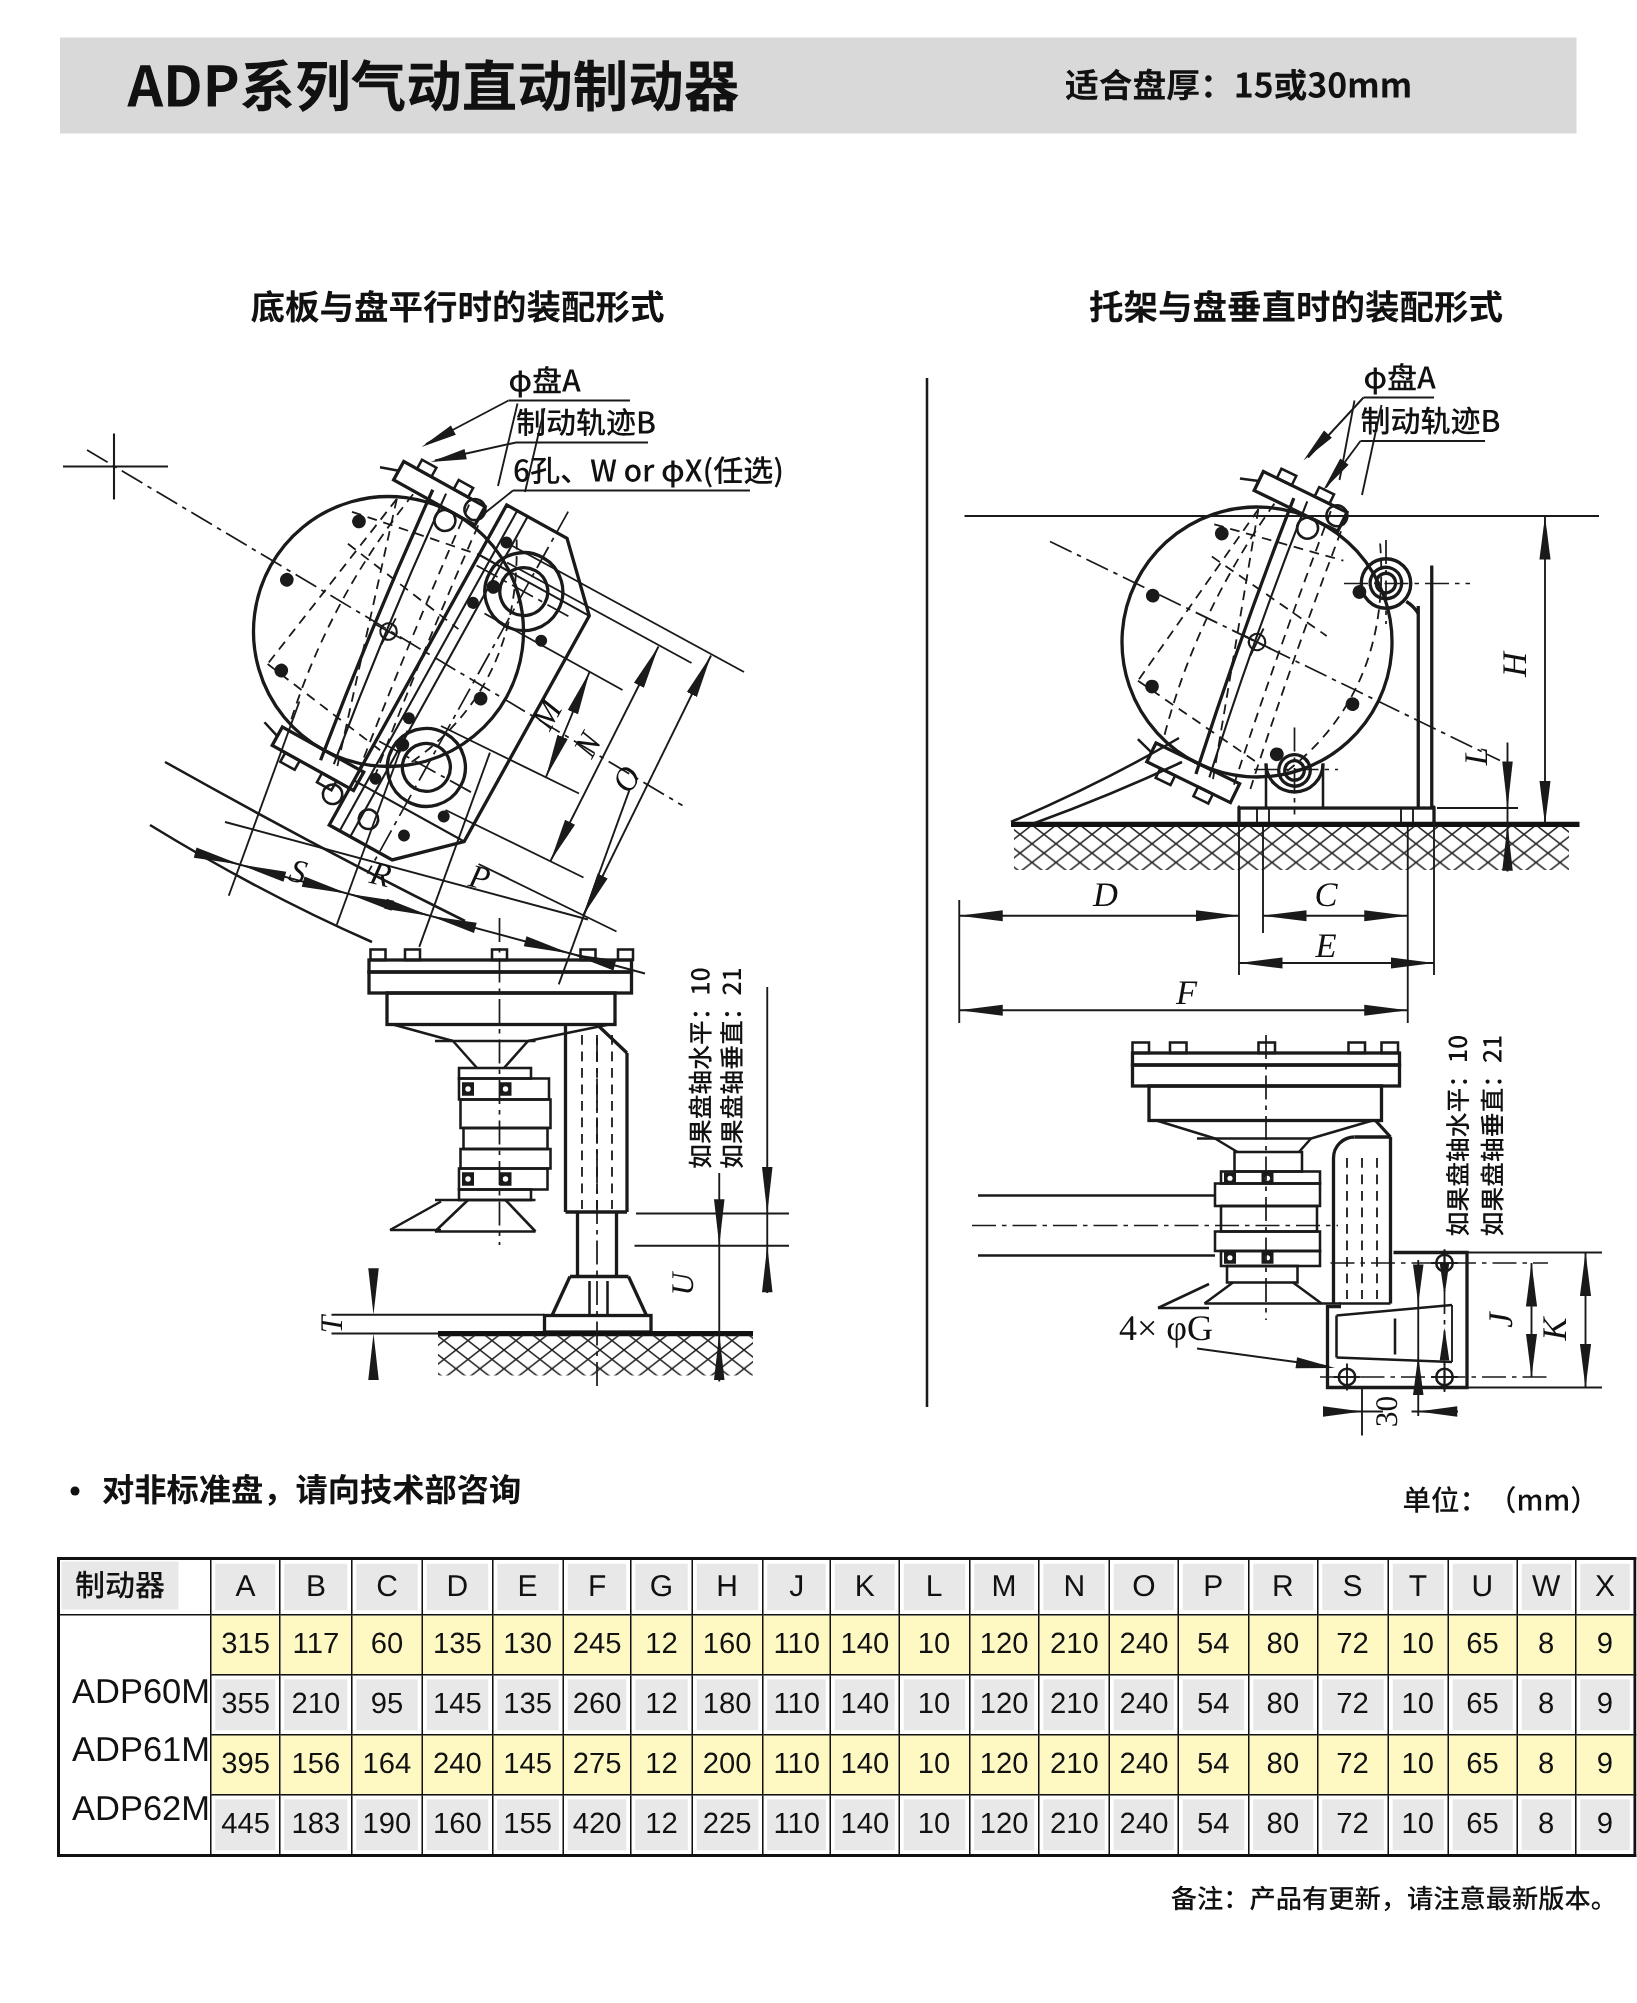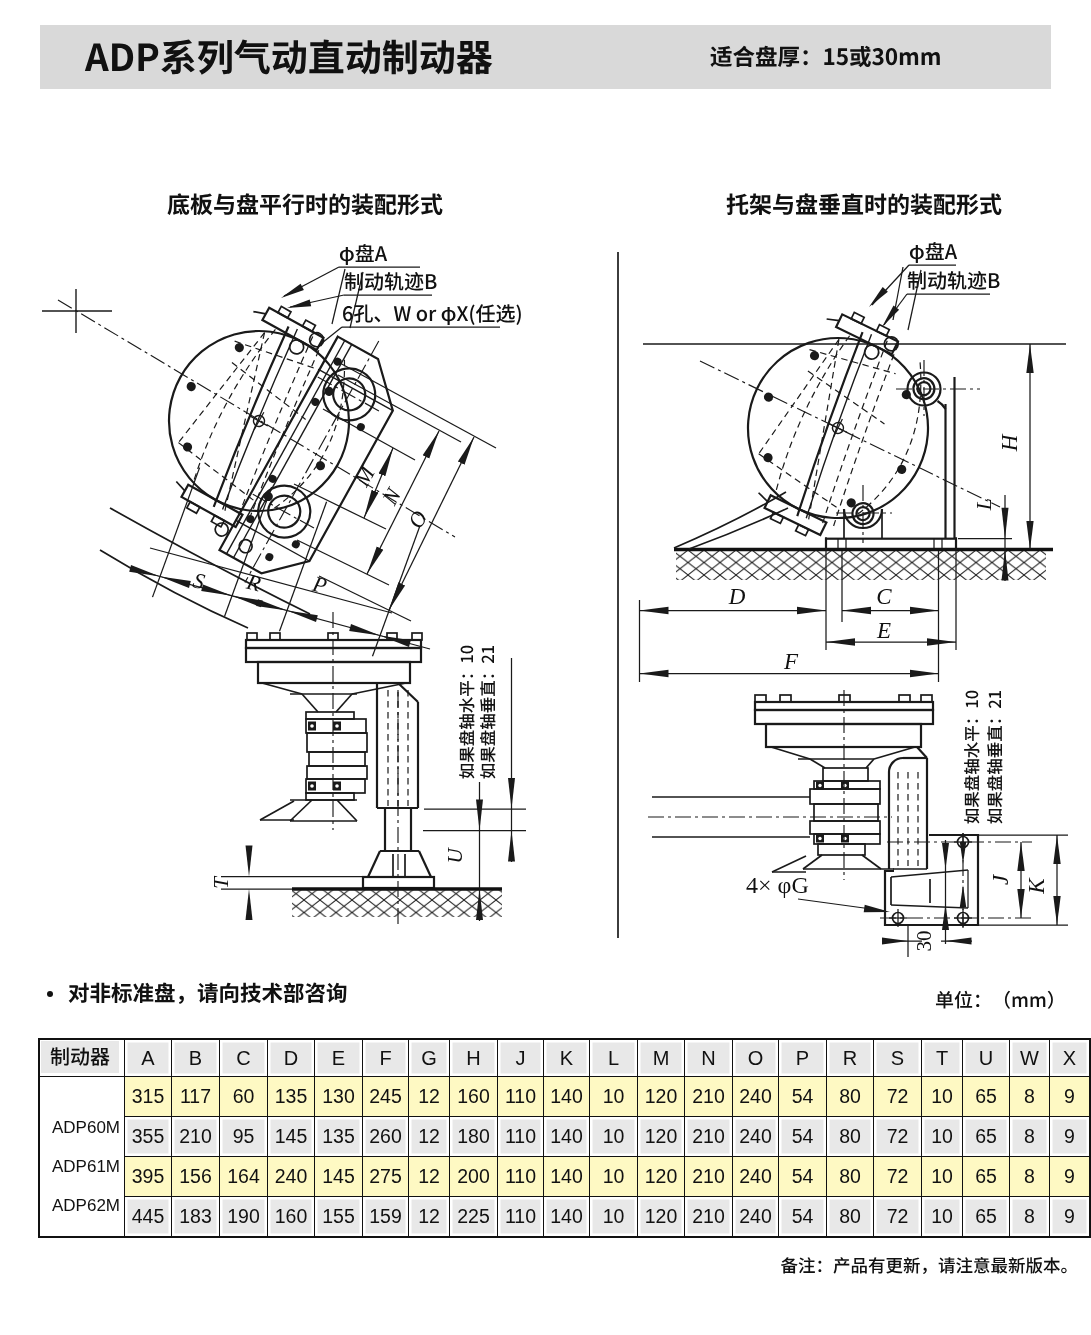--- a/index.html
+++ b/index.html
@@ -12,21 +12,21 @@
 .dsh{stroke:#1a1a1a;stroke-width:1.2;fill:none;stroke-dasharray:6.5 4.5}
 table{position:absolute;left:38px;top:1038px;border-collapse:collapse;table-layout:fixed}
 td,th{border:1.6px solid #111;text-align:center;vertical-align:middle;font-weight:normal;padding:0;font-size:19.5px;color:#111}
 table{border:2.5px solid #111}
 th{height:36px;font-size:20px}
 td{height:38.9px}
 .g{background:#e8e8e8;box-shadow:inset 0 0 0 2.5px #fff}
 .w{background:#fef9c3}
 td.first{width:84px;background:#fff;box-shadow:none}
 th.first{width:84px;background:transparent;box-shadow:none}
-td.first div{font-size:17px;text-align:center;padding-left:4px;line-height:39px}
+td.first div{font-size:23px;text-align:center;padding-left:4px;line-height:39px}
 </style></head><body>
 <div id="bar"></div>
 <svg class="main" width="1091" height="1335" viewBox="0 0 1091 1335">
 <defs>
 <marker id="ar" markerUnits="userSpaceOnUse" markerWidth="30" markerHeight="10" viewBox="0 0 30 10" refX="29" refY="5" orient="auto-start-reverse">
         <path d="M0,1.3 29,5 0,8.7z" fill="#1a1a1a"></path>
       </marker>
 <pattern id="hx" width="16" height="12.5" patternUnits="userSpaceOnUse">
         <path d="M0,0 L16,12.5 M16,0 L0,12.5" stroke="#222" stroke-width="1" fill="none"></path>
       </pattern>
@@ -757,21 +757,21 @@
         <td class="w">65</td>
         <td class="w">8</td>
         <td class="w">9</td>
       </tr>
       <tr>
         <td class="g">445</td>
         <td class="g">183</td>
         <td class="g">190</td>
         <td class="g">160</td>
         <td class="g">155</td>
-        <td class="g">159</td>
+        <td class="g">420</td>
         <td class="g">12</td>
         <td class="g">225</td>
         <td class="g">110</td>
         <td class="g">140</td>
         <td class="g">10</td>
         <td class="g">120</td>
         <td class="g">210</td>
         <td class="g">240</td>
         <td class="g">54</td>
         <td class="g">80</td>

